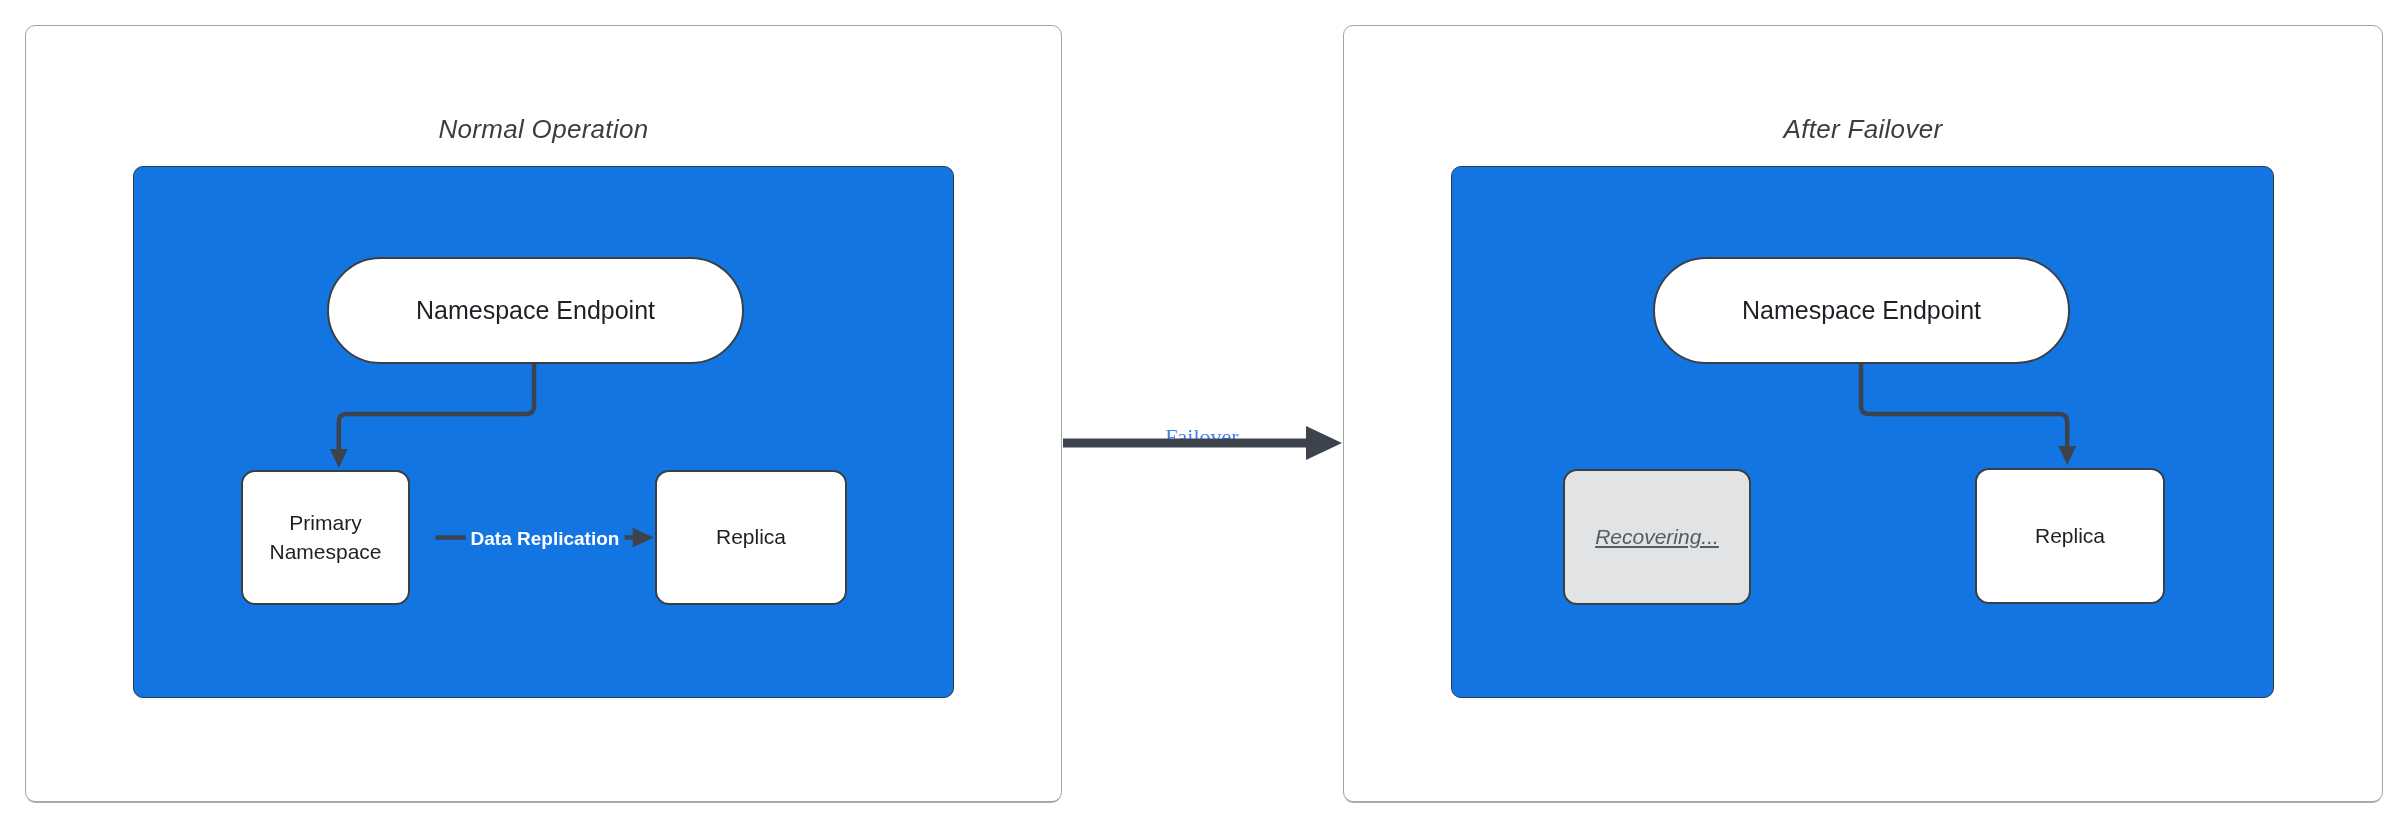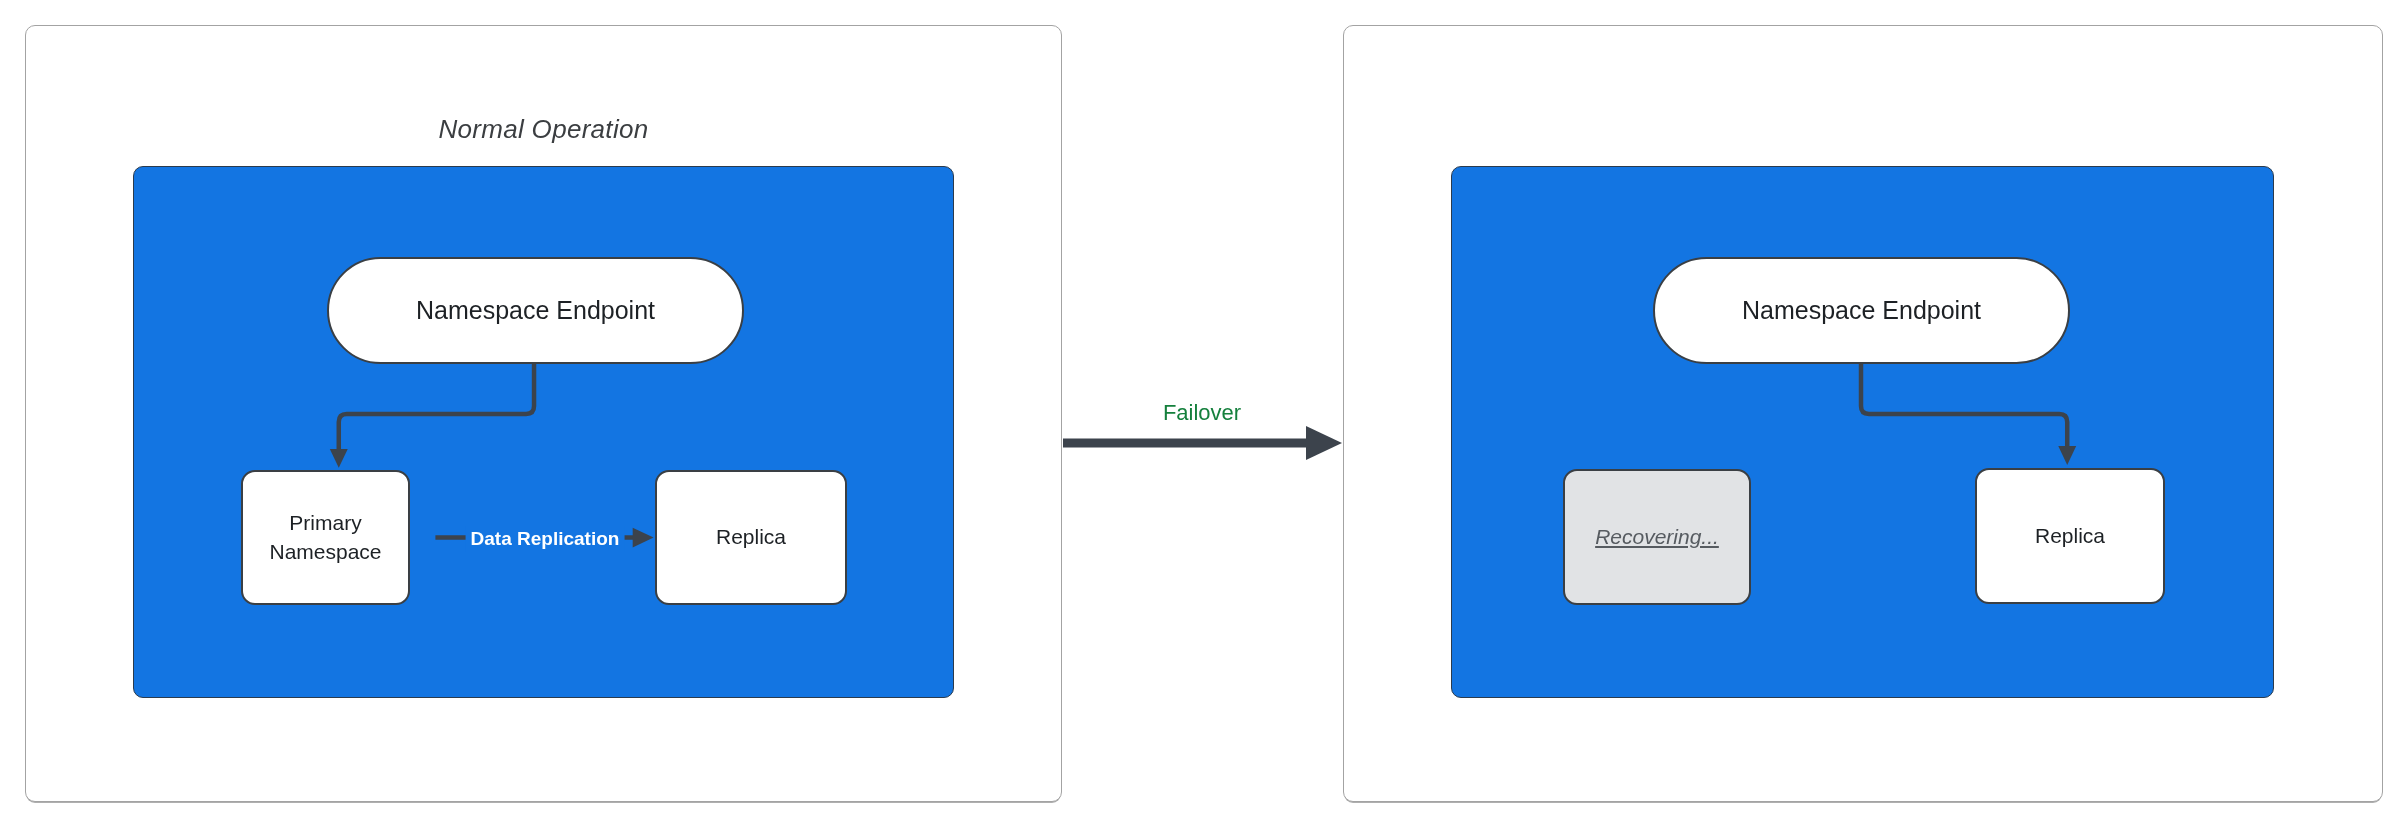--- a/index.html
+++ b/index.html
@@ -94,25 +94,26 @@
     background: var(--container-blue);
     color: var(--replication-label-color);
     font-size: 19px;
     font-weight: bold;
     padding: 2px 5px;
     white-space: nowrap;
   }
   .failover-label {
     position: absolute;
     left: 1202px;
-    top: 413px;
+    top: 437px;
     transform: translate(-50%, -50%);
     font-size: 22px;
-    color: #15803d;
+    color: #3b82f6;
     white-space: nowrap;
+    font-family: Liberation Serif, serif;
   }
   svg .edge-path {
     fill: none;
     stroke: var(--edge-color);
     stroke-width: 4.5;
     stroke-linecap: butt;
     stroke-linejoin: round;
   }
   svg .edge-head { fill: var(--edge-color); stroke: none; }
   svg .failover-shaft { stroke: var(--edge-color); stroke-width: 9; }
@@ -152,20 +153,21 @@
     </div>
   </div>
 
   <div class="failover-label">Failover</div>
   <svg class="edge-layer" width="2407" height="828" viewBox="0 0 2407 828">
     <line class="failover-shaft" x1="1063" y1="443" x2="1312" y2="443"></line>
     <polygon class="edge-head" points="1342,443 1306,426 1306,460"></polygon>
   </svg>
 
   <div class="panel panel-right">
+    <div class="panel-title">After Failover</div>
 
     <div class="blue-container blue-right">
 
       <svg class="edge-layer" width="823" height="532" viewBox="0 0 823 532">
 
         <path class="edge-path" d="M410,197 L410,240 Q410,248 418,248 L609,248 Q617,248 617,256 L617,283"></path>
         <polygon class="edge-head" points="617,299 608,280 626,280"></polygon>
       </svg>
 
       <div class="node stadium" style="left:201px; top:90px; width:417px; height:107px;">

